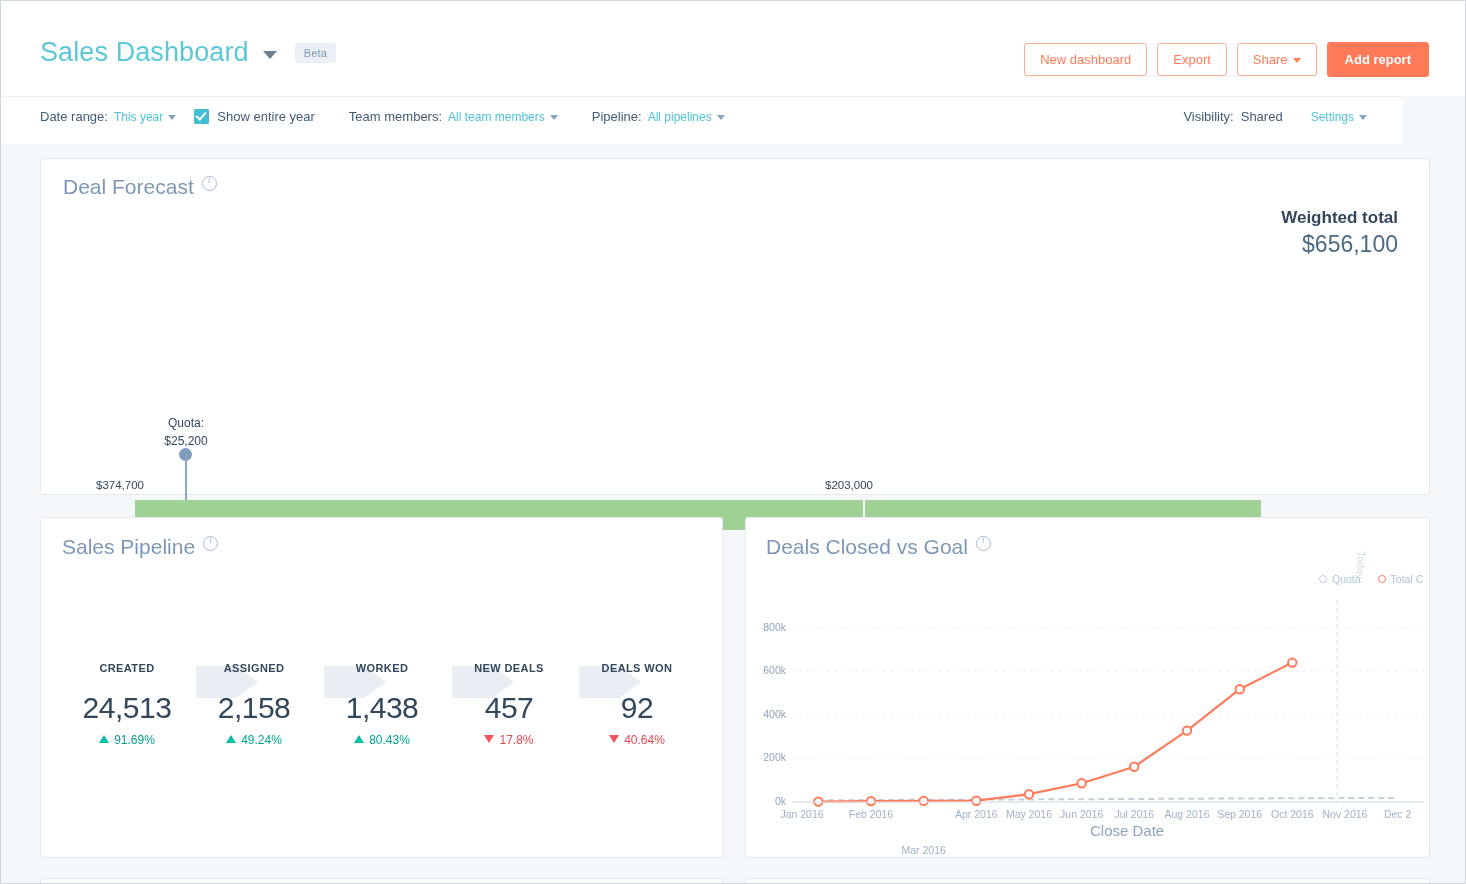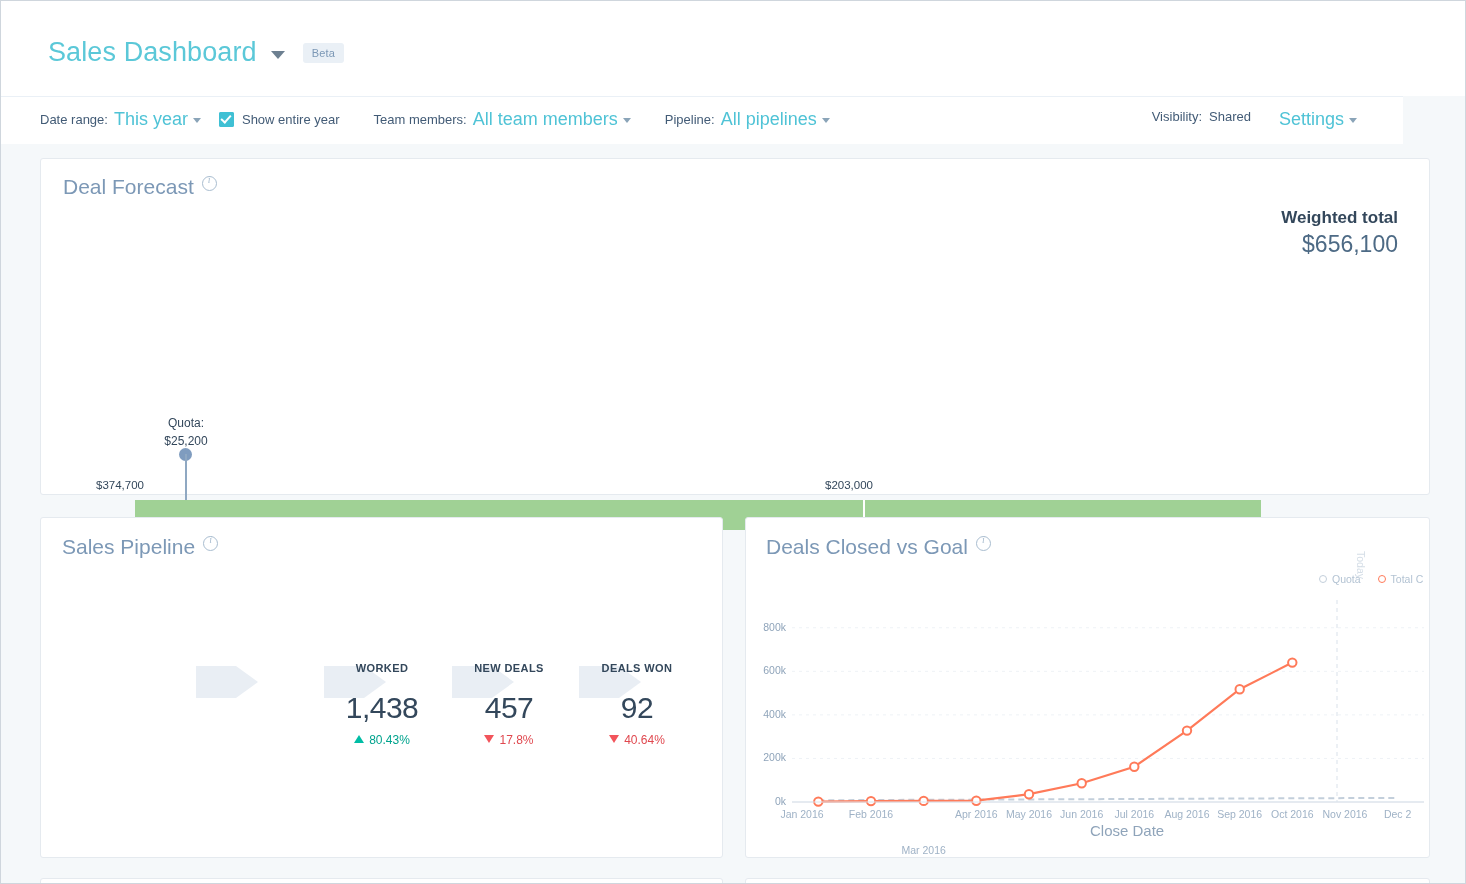--- a/index.html
+++ b/index.html
@@ -18,21 +18,21 @@
 
   
   .header {
     position: absolute; left: 0; top: 0;
     width: 1466px; height: 95px;
     background: #ffffff;
     box-sizing: border-box;
   }
   .title-row {
     position: absolute; left: 39px; top: 36px;
-    display: flex; align-items: center; gap: 10px; margin-left: 8px;
+    display: flex; align-items: center; gap: 10px;
   }
   .dash-title {
     font-size: 27px; color: #5bc8d8; font-weight: 400;
     letter-spacing: 0.1px; white-space: nowrap;
   }
   .caret-down {
     width: 0; height: 0;
     border-left: 7px solid transparent;
     border-right: 7px solid transparent;
     border-top: 8px solid #6d8091;
@@ -74,25 +74,25 @@
     background: #ffffff;
     border-top: 1px solid #eaf0f6;
     box-sizing: border-box;
     padding-left: 26px;
   }
   .filters-left {
     position: absolute; left: 39px; top: 12px;
     display: flex; align-items: center;
   }
   .filters-right {
-    position: absolute; right: 46px; top: 12px;
-    display: flex; align-items: flex-start;
+    position: absolute; right: 36px; top: 12px;
+    display: flex; align-items: flex-end;
   }
   .flabel { font-size: 13px; color: #425b76; margin-right: 6px; white-space: nowrap; }
-  .fvalue { font-size: 18px; color: #4fc3d6; white-space: nowrap; cursor: pointer; }
+  .fvalue { font-size: 12px; color: #4fc3d6; white-space: nowrap; cursor: pointer; }
   .fvalue .mini-caret2 {
     display: inline-block; margin-left: 5px;
     width: 0; height: 0;
     border-left: 4px solid transparent;
     border-right: 4px solid transparent;
     border-top: 5px solid #8aa4b8;
     vertical-align: middle;
   }
   .fgap { width: 34px; }
   .fgap-s { width: 18px; }
@@ -240,20 +240,26 @@
 
 <div id="screen">
 
   <div class="header">
     <div class="title-row">
       <span class="dash-title">Sales Dashboard</span>
       <span class="caret-down"></span>
       <span class="beta-badge">Beta</span>
     </div>
 
+    <div class="btn-row">
+      <button class="btn">New dashboard</button>
+      <button class="btn">Export</button>
+      <button class="btn"><span>Share</span><span class="mini-caret"></span></button>
+      <button class="btn btn-primary">Add report</button>
+    </div>
   </div>
 
   <div class="filterbar">
     <div class="filters-left">
       <span class="flabel">Date range:</span>
       <span class="fvalue"><span>This year</span><span class="mini-caret2"></span></span>
       <span class="fgap-s"></span>
       <span class="checkbox"></span>
       <span class="chk-label">Show entire year</span>
       <span class="fgap"></span>
@@ -313,21 +319,31 @@
       <svg class="chev" style="left:283px;" width="62" height="44" viewBox="0 0 62 44">
         <path d="M0 6 L40 6 L62 22 L40 38 L0 38 Z" fill="#e9eef4"></path>
       </svg>
       <svg class="chev" style="left:411px;" width="62" height="44" viewBox="0 0 62 44">
         <path d="M0 6 L40 6 L62 22 L40 38 L0 38 Z" fill="#e9eef4"></path>
       </svg>
       <svg class="chev" style="left:538px;" width="62" height="44" viewBox="0 0 62 44">
         <path d="M0 6 L40 6 L62 22 L40 38 L0 38 Z" fill="#e9eef4"></path>
       </svg>
 
-
+      <div class="stage" style="left:26px; top:12px;">
+        <div class="stage-name">CREATED</div>
+        <div class="stage-val">24,513</div>
+        <div class="stage-delta d-up"><span class="arrow-up"></span><span>91.69%</span></div>
+      </div>
+
+      <div class="stage" style="left:153px; top:12px;">
+        <div class="stage-name">ASSIGNED</div>
+        <div class="stage-val">2,158</div>
+        <div class="stage-delta d-up"><span class="arrow-up"></span><span>49.24%</span></div>
+      </div>
 
       <div class="stage" style="left:281px; top:12px;">
         <div class="stage-name">WORKED</div>
         <div class="stage-val">1,438</div>
         <div class="stage-delta d-up"><span class="arrow-up"></span><span>80.43%</span></div>
       </div>
 
       <div class="stage" style="left:408px; top:12px;">
         <div class="stage-name">NEW DEALS</div>
         <div class="stage-val">457</div>

